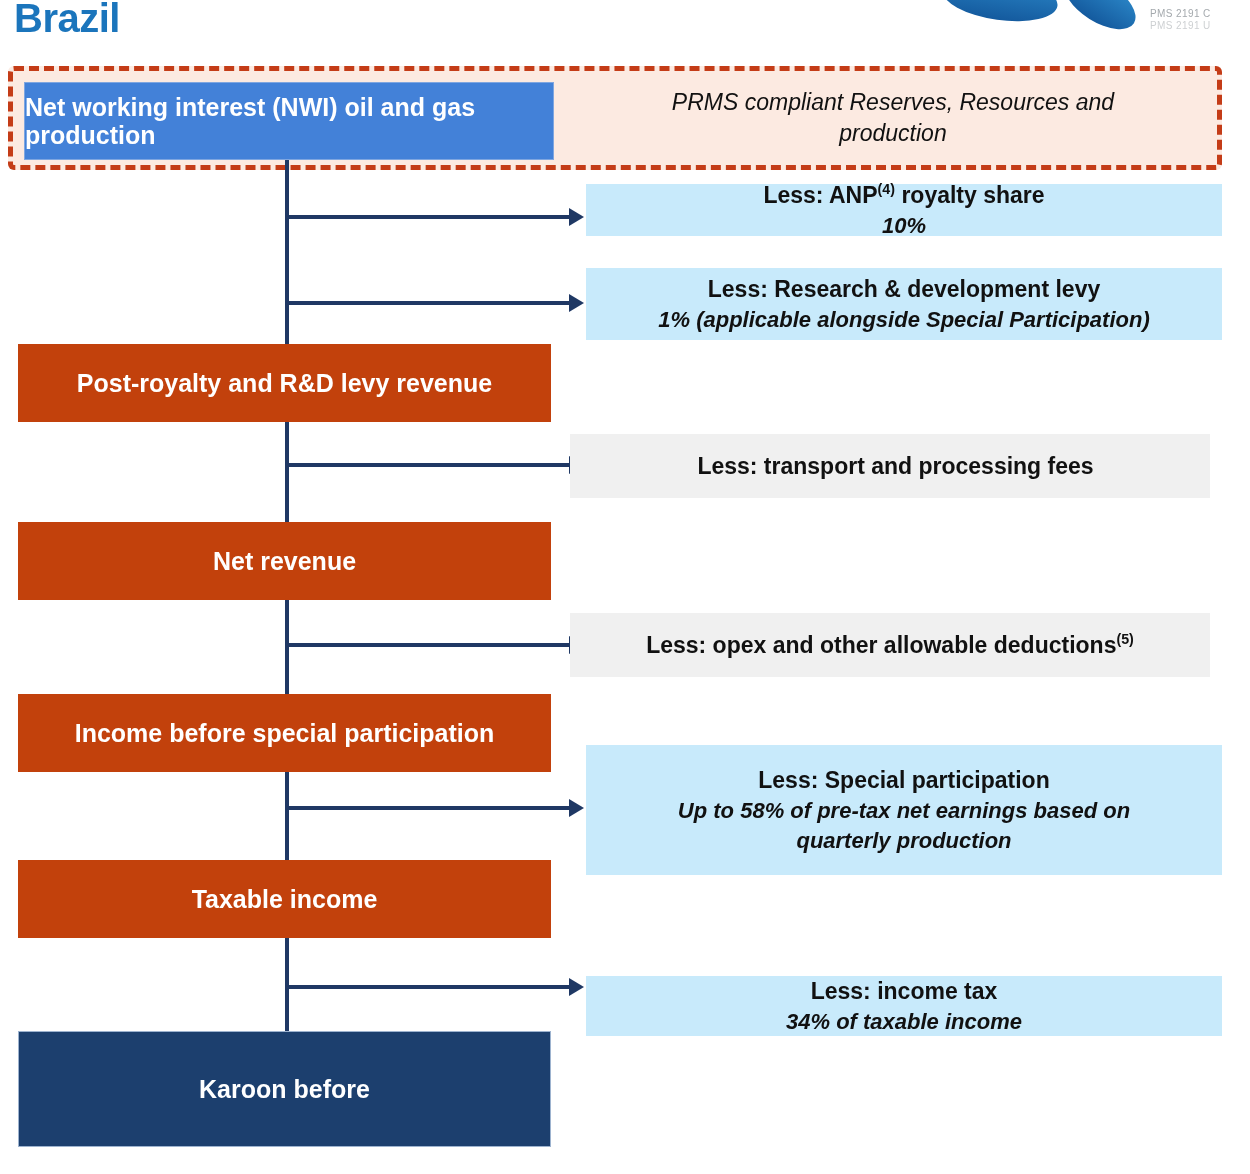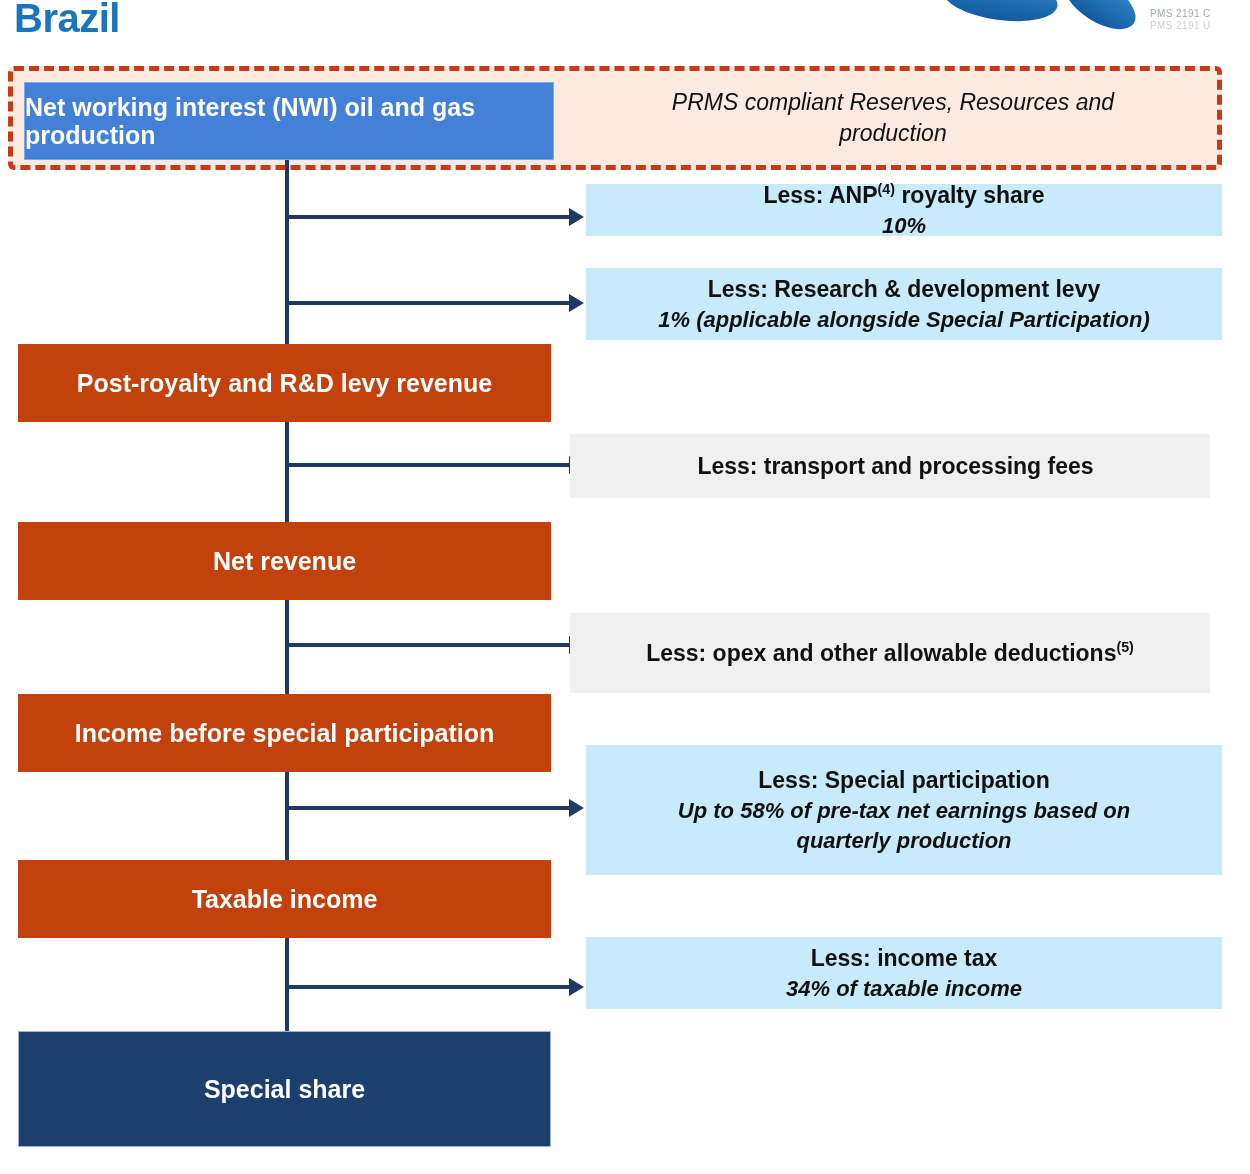--- a/index.html
+++ b/index.html
@@ -67,24 +67,24 @@
   }
   .ded .line1{font-size:23px;font-weight:bold;line-height:31px;}
   .ded .line2{font-size:22px;font-weight:bold;font-style:italic;line-height:30px;}
   .ded .line2:empty{display:none;}
   .ded sup{font-size:0.62em;vertical-align:super;line-height:0;}
   .ded.blue{background:#C8EAFB;}
   .ded.gray{background:#F0F0F0;}
   .d0{left:586px;top:184px;width:636px;height:52px;}
   .d1{left:586px;top:268px;width:636px;height:72px;}
   .d2{left:570px;top:434px;width:640px;height:64px;padding-left:21px;}
-  .d3{left:570px;top:613px;width:640px;height:80px;}
+  .d3{left:570px;top:613px;width:640px;height:64px;}
   .d4{left:586px;top:745px;width:636px;height:130px;}
   .d4 .line2{max-width:520px;}
-  .d5{left:586px;top:937px;width:636px;height:72px;}
+  .d5{left:586px;top:976px;width:636px;height:60px;}
 </style>
 </head>
 <body>
 
 <div class="canvas">
 
   <h1 class="page-title">Brazil</h1>
 
   <div class="logo">
     <svg width="200" height="44" viewBox="0 0 200 44" aria-hidden="true">
@@ -126,21 +126,21 @@
   <div class="stage s1">
     <span>Net revenue</span>
   </div>
   <div class="stage s2">
     <span>Income before special participation</span>
   </div>
   <div class="stage s3">
     <span>Taxable income</span>
   </div>
   <div class="stage s4">
-    <span>Special share</span>
+    <span>Karoon before</span>
   </div>
 
   <div class="ded blue d0">
     <div class="line1"><span>Less: ANP</span><sup>(4)</sup><span> royalty share</span></div>
     <div class="line2">10%</div>
   </div>
 
   <div class="ded blue d1">
     <div class="line1"><span>Less: Research &amp; development levy</span><sup></sup><span></span></div>
     <div class="line2">1% (applicable alongside Special Participation)</div>

